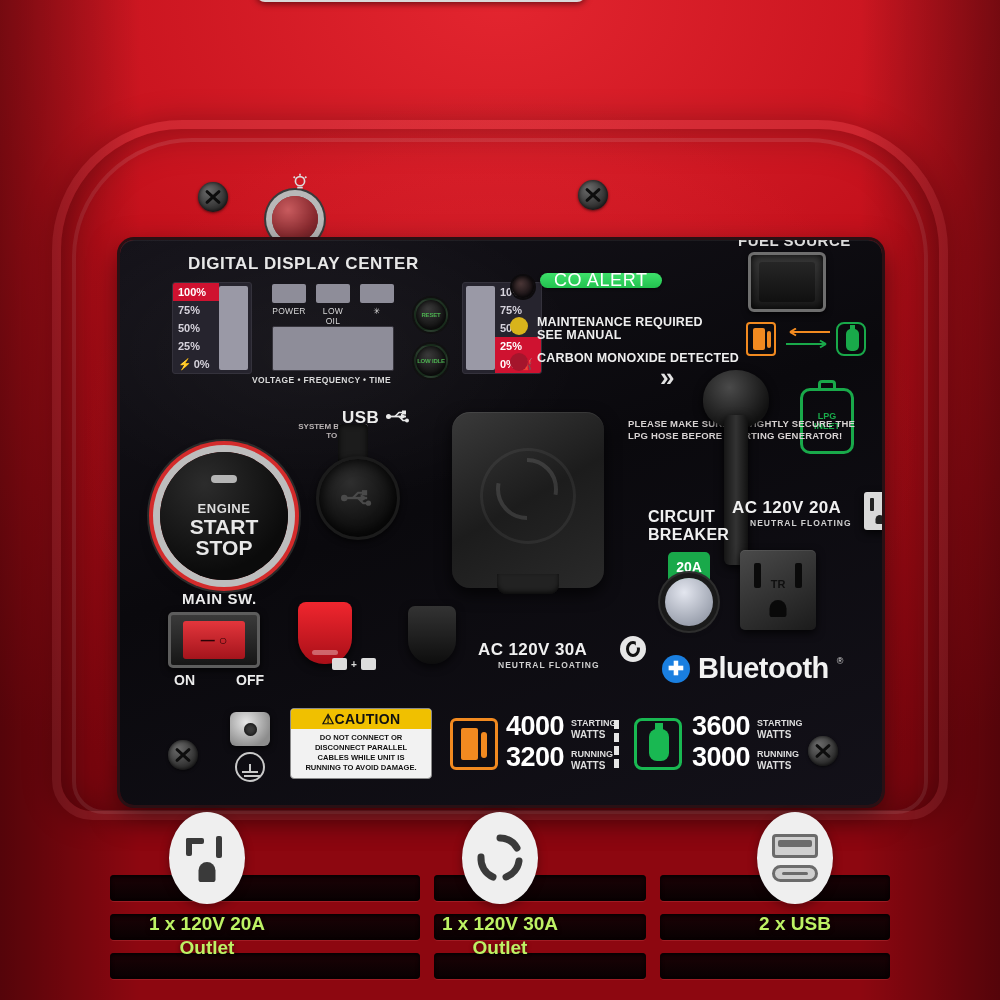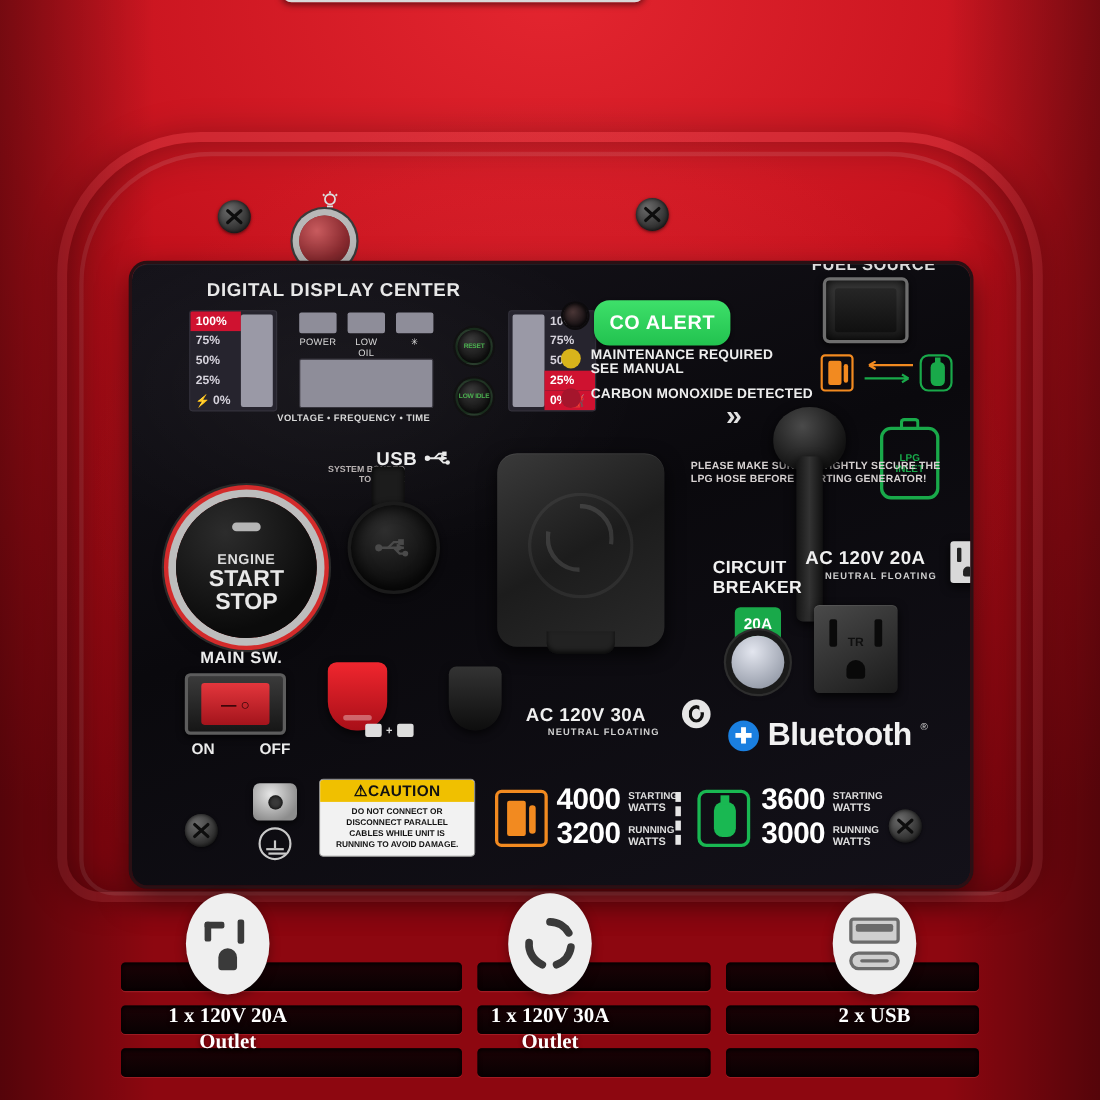--- a/index.html
+++ b/index.html
@@ -133,23 +133,23 @@
   }
   .rbtn span { font-size: 6px; color: #4caf50; font-weight: bold; letter-spacing: -.2px; }
 
   
   .co-dot {
     position: absolute; width: 22px; height: 22px; border-radius: 50%;
     background: radial-gradient(circle at 40% 35%, #4a3636, #151013 70%);
     box-shadow: inset 0 0 5px #000, 0 0 0 2px #0d0b0d;
   }
   .co-pill {
-    position: absolute; height: 41px; padding: 0 14px; border-radius: 14px;
+    position: absolute; height: 15px; padding: 0 14px; border-radius: 14px;
     background: linear-gradient(180deg, #3ee06a, #22c24f);
-    color: #fff; font-size: 18px; font-weight: bold; letter-spacing: .6px;
+    color: #fff; font-size: 18px; font-weight: normal; letter-spacing: .6px;
     display: flex; align-items: center; box-shadow: 0 1px 3px rgba(0,0,0,.5);
   }
   .alert-row { position: absolute; display: flex; align-items: flex-start; gap: 9px; }
   .alert-dot { width: 18px; height: 18px; border-radius: 50%; flex: 0 0 18px; margin-top: 1px; }
   .alert-txt { font-size: 12.5px; font-weight: bold; color: #eee; line-height: 13px; letter-spacing: .2px; }
 
   
   .fuel-title { position: absolute; font-size: 15px; font-weight: bold; color: #dcdcdc; letter-spacing: .5px; }
   .fuel-switch {
     position: absolute; width: 78px; height: 60px; border-radius: 6px;
@@ -353,21 +353,21 @@
 
   
   .callouts { position: absolute; left: 0; right: 0; top: 812px; z-index: 40; }
   .callout { position: absolute; text-align: center; width: 230px; }
   .cbubble {
     width: 76px; height: 92px; border-radius: 50%;
     background: #efefef; margin: 0 auto 8px;
     display: flex; align-items: center; justify-content: center;
     box-shadow: 0 3px 10px rgba(0,0,0,.35);
   }
-  .clabel { font-size: 19px; font-weight: bold; color: #ffffff; line-height: 24px; text-shadow: 0 1px 4px rgba(0,0,0,.6); font-family: Liberation Serif, serif; }
+  .clabel { font-size: 19px; font-weight: bold; color: #bef264; line-height: 24px; text-shadow: 0 1px 4px rgba(0,0,0,.6); }
 
   
   .ic20 { position: relative; width: 46px; height: 52px; }
   .ic20 .bL { position: absolute; left: 2px; top: 6px; width: 18px; height: 6px; background: #3a3a3a; border-radius: 2px; }
   .ic20 .bL2 { position: absolute; left: 2px; top: 6px; width: 6px; height: 18px; background: #3a3a3a; border-radius: 2px; }
   .ic20 .bR { position: absolute; right: 8px; top: 4px; width: 6px; height: 22px; background: #3a3a3a; border-radius: 2px; }
   .ic20 .gndp { position: absolute; left: 50%; transform: translateX(-50%); bottom: 2px; width: 17px; height: 20px; background: #3a3a3a; border-radius: 9px 9px 3px 3px; }
 
   .icusb { width: 46px; }
   .icusb .a { width: 46px; height: 24px; border: 3px solid #6b6b6b; border-radius: 4px; background: #cfcfcf; position: relative; }

